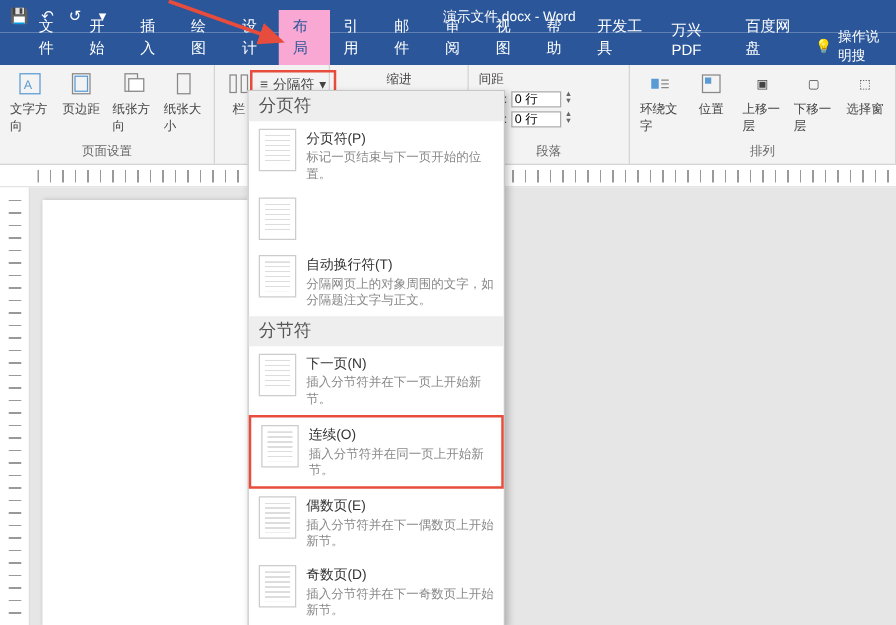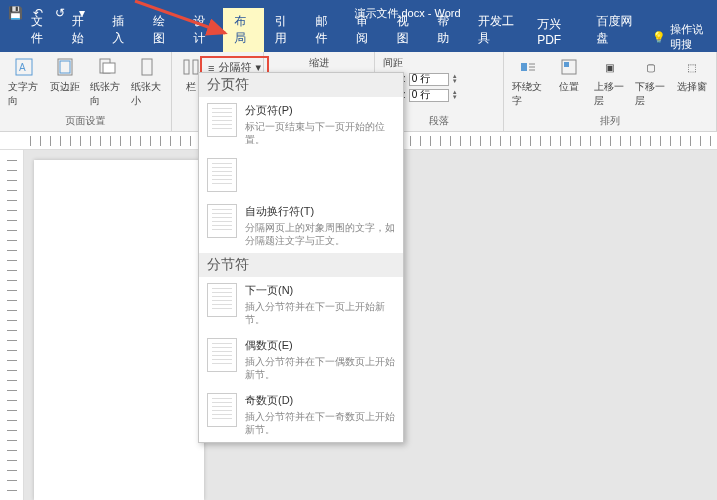--- a/index.html
+++ b/index.html
@@ -5,21 +5,21 @@
 * { margin: 0; padding: 0; box-sizing: border-box; font-family: "Microsoft YaHei", "Segoe UI", sans-serif; }
 body { background: #fff; width: 717px; height: 500px; overflow: hidden; position: relative; }
 
 .titlebar { background: #2b579a; height: 26px; display: flex; align-items: center; color: #fff; font-size: 11px; }
 .titlebar .qat { display: flex; gap: 2px; padding: 0 6px; align-items: center; }
 .titlebar .qat-btn { width: 20px; height: 20px; display: flex; align-items: center; justify-content: center; color: #fff; font-size: 12px; }
 .titlebar .title { flex: 1; text-align: center; }
 
 .tabs { background: #2b579a; height: 26px; display: flex; align-items: flex-end; padding-left: 20px; }
 .tab { padding: 5px 11px; color: #fff; font-size: 12px; cursor: pointer; }
-.tab.active { background: #fef9c3; color: #2b579a; }
+.tab.active { background: #f9a8d4; color: #2b579a; }
 .tell-me { margin-left: auto; display: flex; align-items: center; color: #fff; font-size: 11px; padding: 0 8px; gap: 4px; }
 .bulb { color: #ffd965; }
 
 .ribbon { background: #f3f3f3; height: 80px; display: flex; border-bottom: 1px solid #d4d4d4; }
 .rgroup { border-right: 1px solid #d4d4d4; padding: 2px 4px; display: flex; flex-direction: column; }
 .rgroup-body { flex: 1; display: flex; align-items: flex-start; gap: 1px; }
 .rgroup-label { text-align: center; font-size: 10px; color: #666; padding: 1px 0; }
 .rbtn { display: flex; flex-direction: column; align-items: center; padding: 2px 4px; font-size: 10px; color: #444; cursor: pointer; min-width: 40px; }
 .rbtn .ico { width: 22px; height: 22px; margin-bottom: 2px; display: flex; align-items: center; justify-content: center; }
 .rsmall { display: flex; align-items: center; font-size: 11px; color: #444; padding: 2px 6px; gap: 4px; cursor: pointer; }
@@ -253,20 +253,27 @@
   <div class="dd-section-header">分节符</div>
 
   <div class="dd-item">
     <div class="dd-icon"></div>
     <div class="dd-text">
       <div class="dd-title">下一页(N)</div>
       <div class="dd-desc">插入分节符并在下一页上开始新节。</div>
     </div>
   </div>
 
+  <div class="dd-item highlighted">
+    <div class="dd-icon"></div>
+    <div class="dd-text">
+      <div class="dd-title">连续(O)</div>
+      <div class="dd-desc">插入分节符并在同一页上开始新节。</div>
+    </div>
+  </div>
 
   <div class="dd-item">
     <div class="dd-icon"></div>
     <div class="dd-text">
       <div class="dd-title">偶数页(E)</div>
       <div class="dd-desc">插入分节符并在下一偶数页上开始新节。</div>
     </div>
   </div>
 
   <div class="dd-item">

